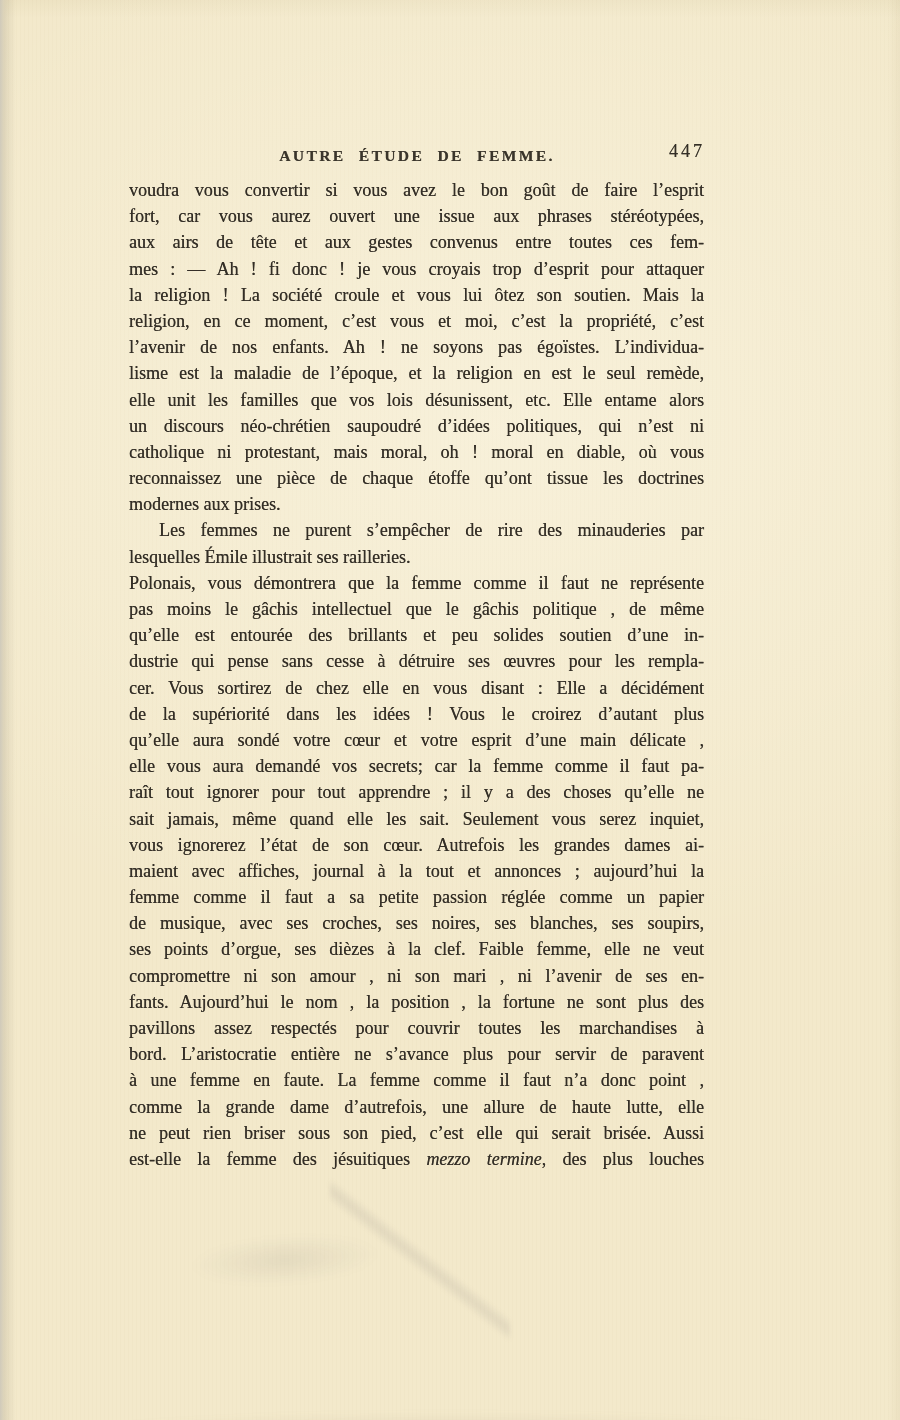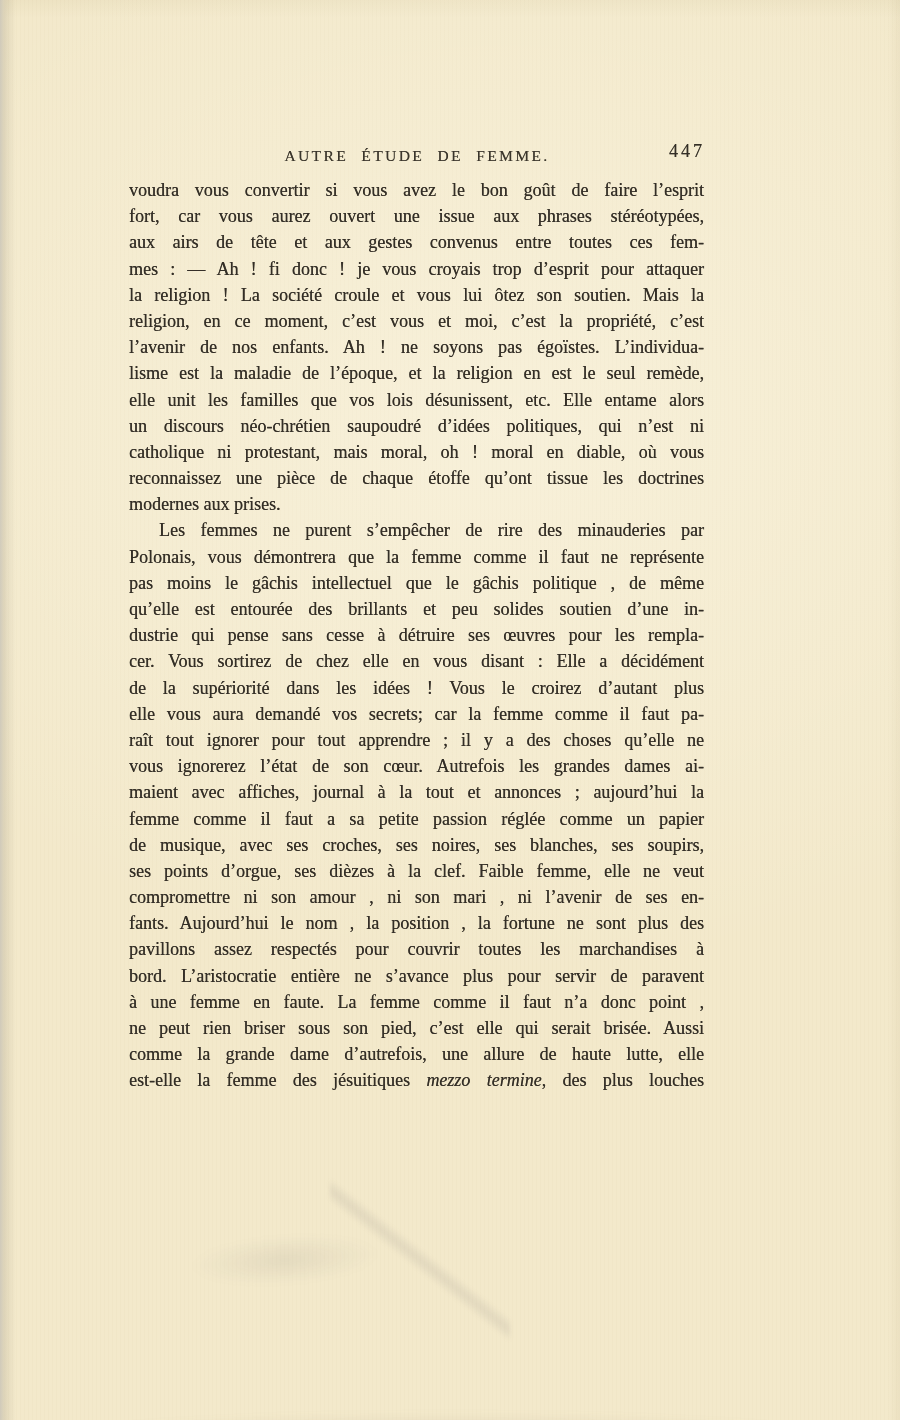--- a/index.html
+++ b/index.html
@@ -35,20 +35,21 @@
     position:absolute;left:129px;top:144px;width:576px;height:26px;
   }
   .head-title{
     position:absolute;left:0;right:0;top:3px;
     text-align:center;
     font-size:15.5px;
     letter-spacing:2.4px;
     word-spacing:7px;
     color:#3a352b;
     text-shadow:0.2px 0.2px 0.4px rgba(58,53,43,0.65);
+    font-weight:bold;
   }
   .page-number{
     position:absolute;right:0;top:-3px;
     font-size:18px;
     letter-spacing:3px;
     text-shadow:0.2px 0.2px 0.4px rgba(58,53,43,0.65);
   }
   .textblock{
     position:absolute;left:129px;top:177px;width:575px;
     font-size:18px;
@@ -102,39 +103,42 @@
       <div class="line">la religion ! La société croule et vous lui ôtez son soutien. Mais la</div>
       <div class="line">religion, en ce moment, c’est vous et moi, c’est la propriété, c’est</div>
       <div class="line">l’avenir de nos enfants. Ah ! ne soyons pas égoïstes. L’individua-</div>
       <div class="line">lisme est la maladie de l’époque, et la religion en est le seul remède,</div>
       <div class="line">elle unit les familles que vos lois désunissent, etc. Elle entame alors</div>
       <div class="line">un discours néo-chrétien saupoudré d’idées politiques, qui n’est ni</div>
       <div class="line">catholique ni protestant, mais moral, oh ! moral en diable, où vous</div>
       <div class="line">reconnaissez une pièce de chaque étoffe qu’ont tissue les doctrines</div>
       <div class="line para-end">modernes aux prises.</div>
       <div class="line indent">Les femmes ne purent s’empêcher de rire des minauderies par</div>
+      <div class="line para-end">lesquelles Émile illustrait ses railleries.</div>
       <div class="line">Polonais, vous démontrera que la femme comme il faut ne représente</div>
       <div class="line">pas moins le gâchis intellectuel que le gâchis politique , de même</div>
       <div class="line">qu’elle est entourée des brillants et peu solides soutien d’une in-</div>
       <div class="line">dustrie qui pense sans cesse à détruire ses œuvres pour les rempla-</div>
       <div class="line">cer. Vous sortirez de chez elle en vous disant : Elle a décidément</div>
       <div class="line">de la supériorité dans les idées ! Vous le croirez d’autant plus</div>
+      <div class="line">qu’elle aura sondé votre cœur et votre esprit d’une main délicate ,</div>
       <div class="line">elle vous aura demandé vos secrets; car la femme comme il faut pa-</div>
       <div class="line">raît tout ignorer pour tout apprendre ; il y a des choses qu’elle ne</div>
+      <div class="line">sait jamais, même quand elle les sait. Seulement vous serez inquiet,</div>
       <div class="line">vous ignorerez l’état de son cœur. Autrefois les grandes dames ai-</div>
       <div class="line">maient avec affiches, journal à la tout et annonces ; aujourd’hui la</div>
       <div class="line">femme comme il faut a sa petite passion réglée comme un papier</div>
       <div class="line">de musique, avec ses croches, ses noires, ses blanches, ses soupirs,</div>
       <div class="line">ses points d’orgue, ses dièzes à la clef. Faible femme, elle ne veut</div>
       <div class="line">compromettre ni son amour , ni son mari , ni l’avenir de ses en-</div>
       <div class="line">fants. Aujourd’hui le nom , la position , la fortune ne sont plus des</div>
       <div class="line">pavillons assez respectés pour couvrir toutes les marchandises à</div>
       <div class="line">bord. L’aristocratie entière ne s’avance plus pour servir de paravent</div>
       <div class="line">à une femme en faute. La femme comme il faut n’a donc point ,</div>
+      <div class="line">comme la grande dame d’autrefois, une allure de haute lutte, elle</div>
       <div class="line">ne peut rien briser sous son pied, c’est elle qui serait brisée. Aussi</div>
-      <div class="line">comme la grande dame d’autrefois, une allure de haute lutte, elle</div>
       <div class="line"><span>est-elle la femme des jésuitiques </span><span class="italic">mezzo termine</span><span>, des plus louches</span></div>
     </main>
 
   <div class="smudge s1"></div>
   <div class="smudge s2"></div>
   <div class="smudge s3"></div>
 </div>
 
 </body></html>

